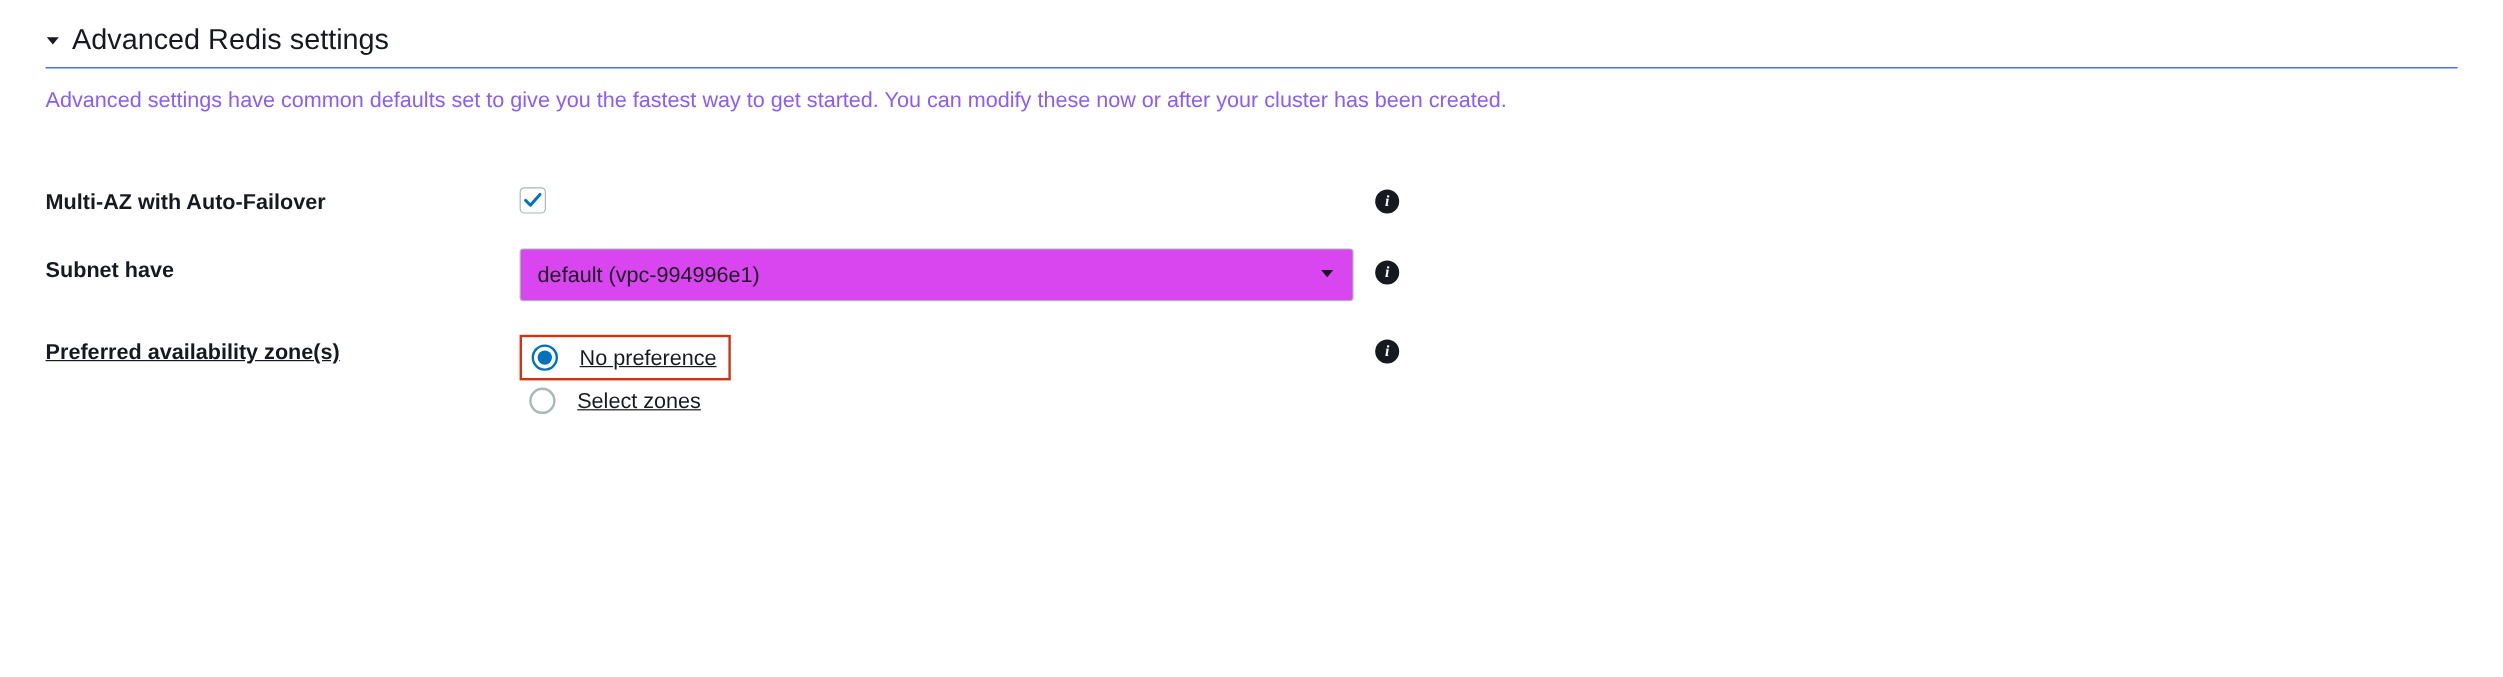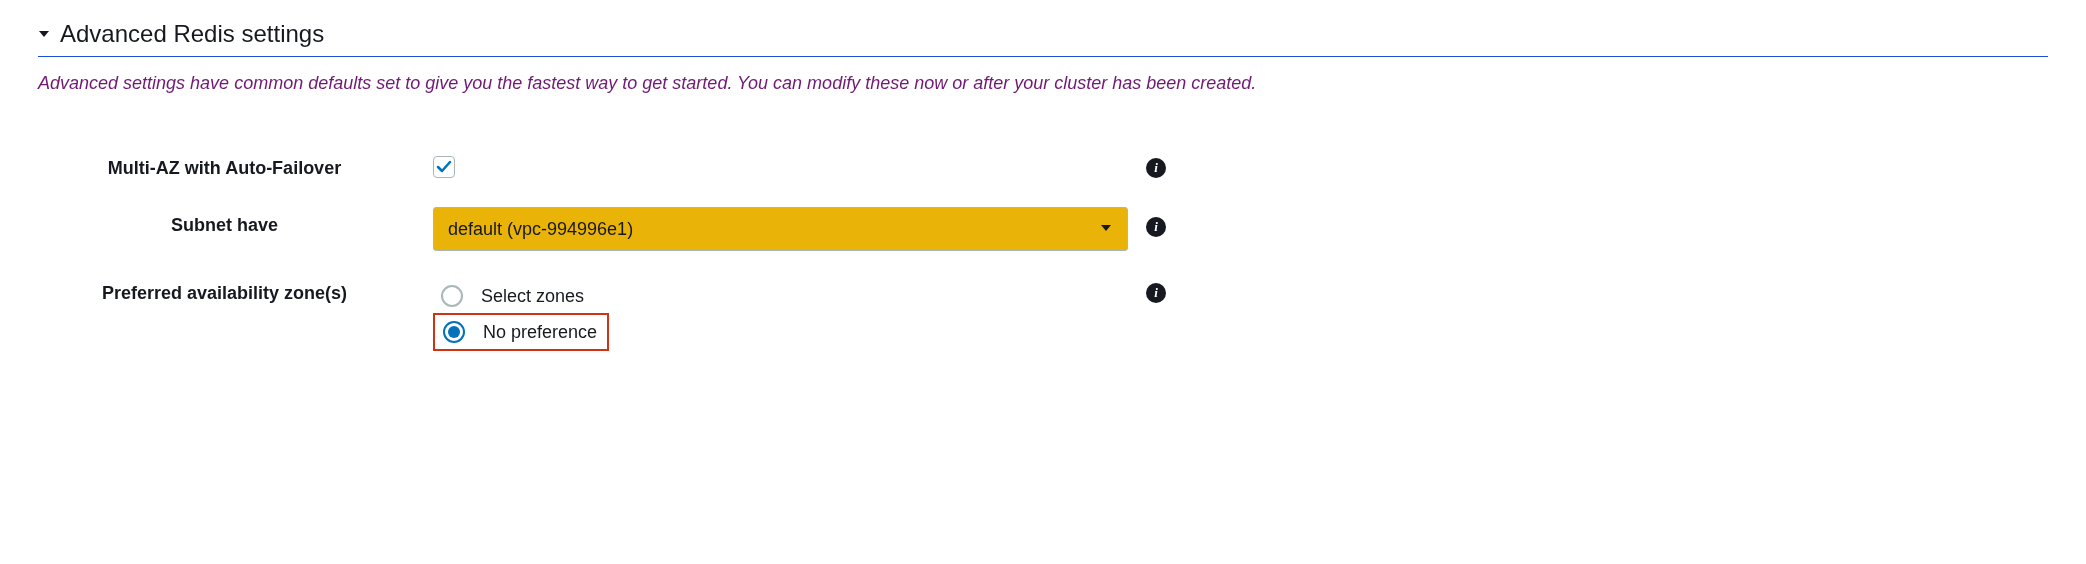--- a/index.html
+++ b/index.html
@@ -31,38 +31,38 @@
     }
     .section-title {
       font-size: 24px;
       font-weight: 400;
       color: #16191f;
     }
     .section-desc {
       margin-top: 14px;
       font-size: 18px;
       line-height: 1.4;
-      color: #701a75;
-      font-style: italic;
+      color: #8b5cf6;
     }
     .form-area {
       margin-top: 60px;
     }
     .form-row {
       display: flex;
       align-items: flex-start;
       margin-bottom: 28px;
     }
     .form-row:last-child {
       margin-bottom: 12px;
+      text-decoration: underline;
     }
     .form-label-col {
       width: 395px;
       flex: 0 0 395px;
-      text-align: center;
+      text-align: left;
       padding-right: 22px;
       padding-top: 8px;
       font-size: 18px;
       font-weight: 700;
       color: #16191f;
     }
     .form-label-col.label-checkbox {
       padding-top: 2px;
     }
     .form-label-col.label-radio {
@@ -107,21 +107,21 @@
       width: 16px;
       height: 16px;
     }
 
     
     .select {
       width: 100%;
       height: 44px;
       border: 1px solid #aab7b8;
       border-radius: 3px;
-      background: #eab308;
+      background: #d946ef;
       display: flex;
       align-items: center;
       justify-content: space-between;
       padding: 16px 14px;
       cursor: pointer;
       font-size: 18px;
       color: #16191f;
     }
     .select .select-caret svg {
       width: 14px;
@@ -232,28 +232,28 @@
     </div>
     <div class="form-info-col info-select">
       <span class="info-icon">i</span>
     </div>
   </div>
 
   <div class="form-row">
     <div class="form-label-col label-radio">Preferred availability zone(s)</div>
     <div class="form-control-col">
       <div class="radio-group">
+        <label class="radio-option highlighted">
+          <span class="radio-circle selected"></span>
+          <span>No preference</span>
+        </label>
         <label class="radio-option">
           <span class="radio-circle unselected"></span>
           <span>Select zones</span>
         </label>
-        <label class="radio-option highlighted">
-          <span class="radio-circle selected"></span>
-          <span>No preference</span>
-        </label>
       </div>
     </div>
     <div class="form-info-col info-radio">
       <span class="info-icon">i</span>
     </div>
   </div>
 
 </div>
 
 </body></html>

